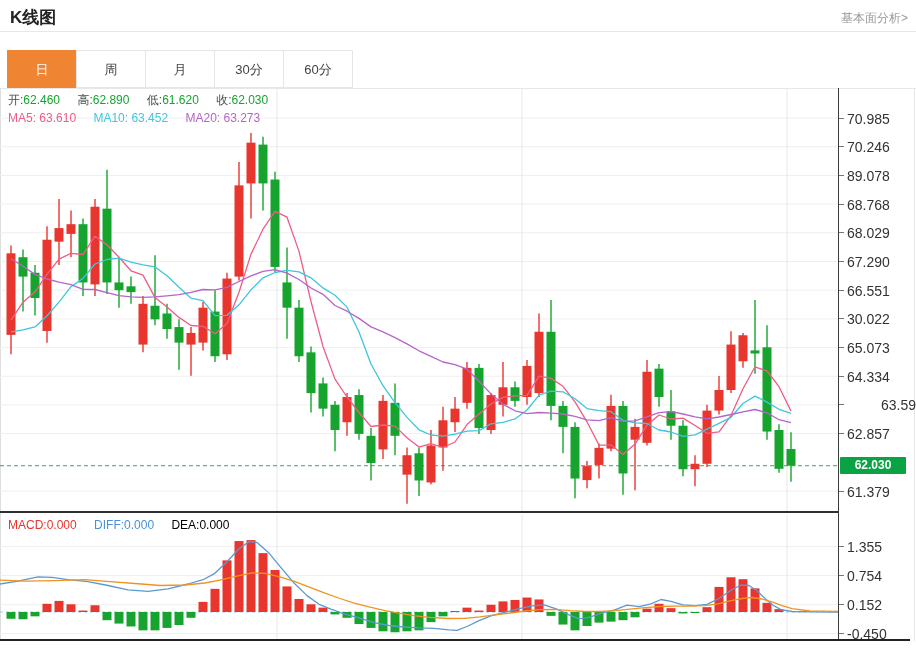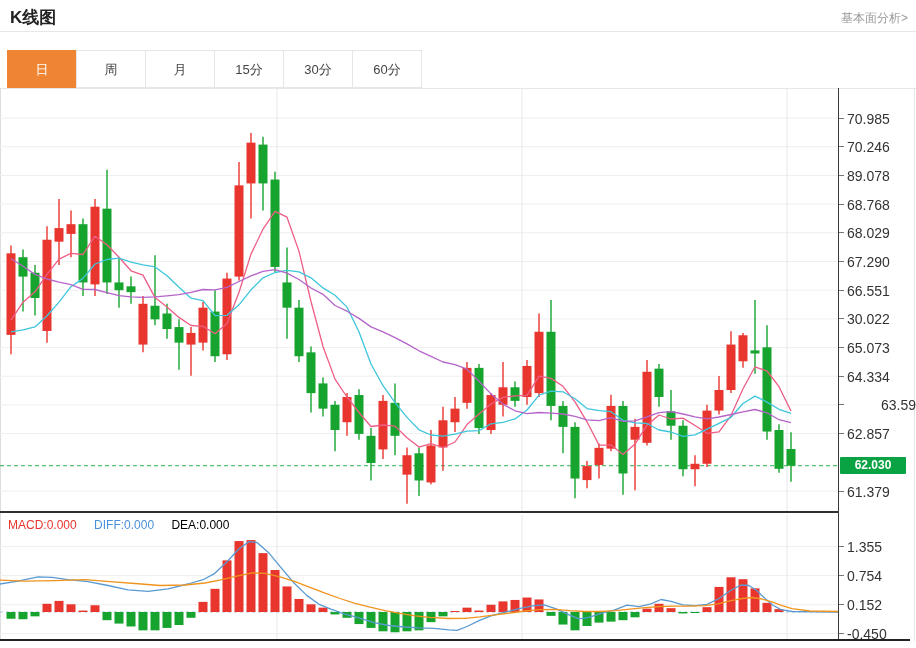--- a/index.html
+++ b/index.html
@@ -37,21 +37,20 @@
 
 <div id="app">
   <div class="abs" id="page-title">K线图</div>
   <div class="abs" id="fund-link">基本面分析&gt;</div>
   <div class="abs" id="header-rule"></div>
 
   <div class="abs" id="tabbar">
       <div class="tab active">日</div>
       <div class="tab">周</div>
       <div class="tab">月</div>
-      <div class="tab">15分</div>
       <div class="tab">30分</div>
       <div class="tab">60分</div>
     </div>
 
   <div class="abs" id="chart-top-border"></div>
   <div class="abs" id="left-border"></div>
   <div class="abs" id="right-border"></div>
 
   <svg class="abs" id="main-svg" width="838" height="424">
       <line x1="0" y1="30" x2="838" y2="30" stroke="#efefef" stroke-width="1"></line>
@@ -201,20 +200,31 @@
       <rect x="762.5" y="259.29115" width="9" height="84.26110000000006" fill="#16a42e"></rect>
       <line x1="779" y1="336.1745499999999" x2="779" y2="384.7120499999999" stroke="#16a42e" stroke-width="1.4"></line>
       <rect x="774.5" y="341.99904999999984" width="9" height="38.829999999999984" fill="#16a42e"></rect>
       <line x1="791" y1="344.32884999999993" x2="791" y2="393.64295000000004" stroke="#16a42e" stroke-width="1.4"></line>
       <rect x="786.5" y="361.0257499999999" width="9" height="16.696900000000028" fill="#16a42e"></rect>
       <polyline points="11,232.1 23,214.2 35,203.8 47,186.3 59,171.1 71,165.3 83,166.5 95,148.2 107,156.8 119,169.2 131,182.8 143,187.1 155,209.6 167,218.9 179,229.4 191,237.5 203,238.3 215,245.7 227,235.6 239,204.2 251,166.1 263,141.2 275,123.4 287,129.2 299,163.4 311,213.5 323,258.5 335,291.1 347,309.0 359,324.5 371,338.5 383,337.0 395,338.1 407,349.8 419,359.1 431,355.6 443,359.5 455,354.0 467,336.6 479,326.1 491,316.0 503,309.4 515,307.8 527,307.4 539,288.2 551,290.4 563,298.3 575,313.8 587,333.8 599,357.1 611,357.1 623,366.4 635,356.1 647,337.2 659,327.0 671,331.0 683,330.1 695,337.5 707,345.3 719,343.9 731,327.6 743,300.8 755,278.8 767,283.0 779,298.7 791,323.0" fill="none" stroke="#ee5d85" stroke-width="1.3" stroke-linejoin="round"></polyline>
       <polyline points="11,243.8 23,241.8 35,238.9 47,227.8 59,214.1 71,198.7 83,190.4 95,176.0 107,171.5 119,170.2 131,174.1 143,176.8 155,178.9 167,187.8 179,199.3 191,210.2 203,212.7 215,227.6 227,227.3 239,216.8 251,201.8 263,189.8 275,184.5 287,182.4 299,183.8 311,189.8 323,199.9 335,207.3 347,219.1 359,244.0 371,276.0 383,297.7 395,314.6 407,329.4 419,341.8 431,347.0 443,348.2 455,346.1 467,343.2 479,342.6 491,335.8 503,334.4 515,330.9 527,322.0 539,307.1 551,303.2 563,303.8 575,310.8 587,320.6 599,322.6 611,323.7 623,332.3 635,334.9 647,335.5 659,342.0 671,344.0 683,348.3 695,346.8 707,341.2 719,335.4 731,329.3 743,315.5 755,308.1 767,314.1 779,321.3 791,325.3" fill="none" stroke="#3ec6dc" stroke-width="1.3" stroke-linejoin="round"></polyline>
       <polyline points="11,170.8 23,178.3 35,186.4 47,191.0 59,194.2 71,196.6 83,201.3 95,201.5 107,204.7 119,207.6 131,208.9 143,209.3 155,208.9 167,207.8 179,206.7 191,204.4 203,201.5 215,201.8 227,199.4 239,193.5 251,187.9 263,183.3 275,181.7 287,185.1 299,191.5 311,200.0 323,206.3 335,217.5 347,223.2 359,230.4 371,238.9 383,243.8 395,249.6 407,255.9 419,262.8 431,268.4 443,274.0 455,276.7 467,281.1 479,293.3 491,305.9 503,316.1 515,322.8 527,325.7 539,324.5 551,325.1 563,326.0 575,328.4 587,331.9 599,332.6 611,329.7 623,333.4 635,332.9 647,328.8 659,324.6 671,323.6 683,326.0 695,328.8 707,330.9 719,329.0 731,326.5 743,323.9 755,321.5 767,324.8 779,331.7 791,334.7" fill="none" stroke="#b565c9" stroke-width="1.3" stroke-linejoin="round"></polyline>
     </svg>
 
+  <div class="abs" id="kline-legend">
+    <span class="lgroup"><span class="lab">开:</span><span class="val-g" style="color: rgb(22, 164, 46);">62.460</span></span>
+    <span class="lgroup"><span class="lab">高:</span><span class="val-g" style="color: rgb(22, 164, 46);">62.890</span></span>
+    <span class="lgroup"><span class="lab">低:</span><span class="val-g" style="color: rgb(22, 164, 46);">61.620</span></span>
+    <span class="lgroup"><span class="lab">收:</span><span class="val-g" style="color: rgb(22, 164, 46);">62.030</span></span>
+  </div>
+  <div class="abs" id="ma-legend">
+    <span class="lgroup" id="ma5-item" style="color: rgb(238, 93, 133);"><span>MA5:</span> <span>63.610</span></span>
+    <span class="lgroup" id="ma10-item" style="color: rgb(62, 198, 220);"><span>MA10:</span> <span>63.452</span></span>
+    <span class="lgroup" id="ma20-item" style="color: rgb(181, 101, 201);"><span>MA20:</span> <span>63.273</span></span>
+  </div>
 
   <div class="abs" id="panel-sep"></div>
 
   <svg class="abs" id="macd-svg" width="838" height="126">
       <line x1="0" y1="31.621250000000003" x2="838" y2="31.621250000000003" stroke="#efefef" stroke-width="1"></line>
       <line x1="0" y1="60.6195" x2="838" y2="60.6195" stroke="#efefef" stroke-width="1"></line>
       <line x1="0" y1="89.666" x2="838" y2="89.666" stroke="#efefef" stroke-width="1"></line>
       <line x1="0" y1="118.7125" x2="838" y2="118.7125" stroke="#efefef" stroke-width="1"></line>
       <line x1="277" y1="0" x2="277" y2="126" stroke="#e8e8e8" stroke-width="1"></line>
       <line x1="522" y1="0" x2="522" y2="126" stroke="#e8e8e8" stroke-width="1"></line>

